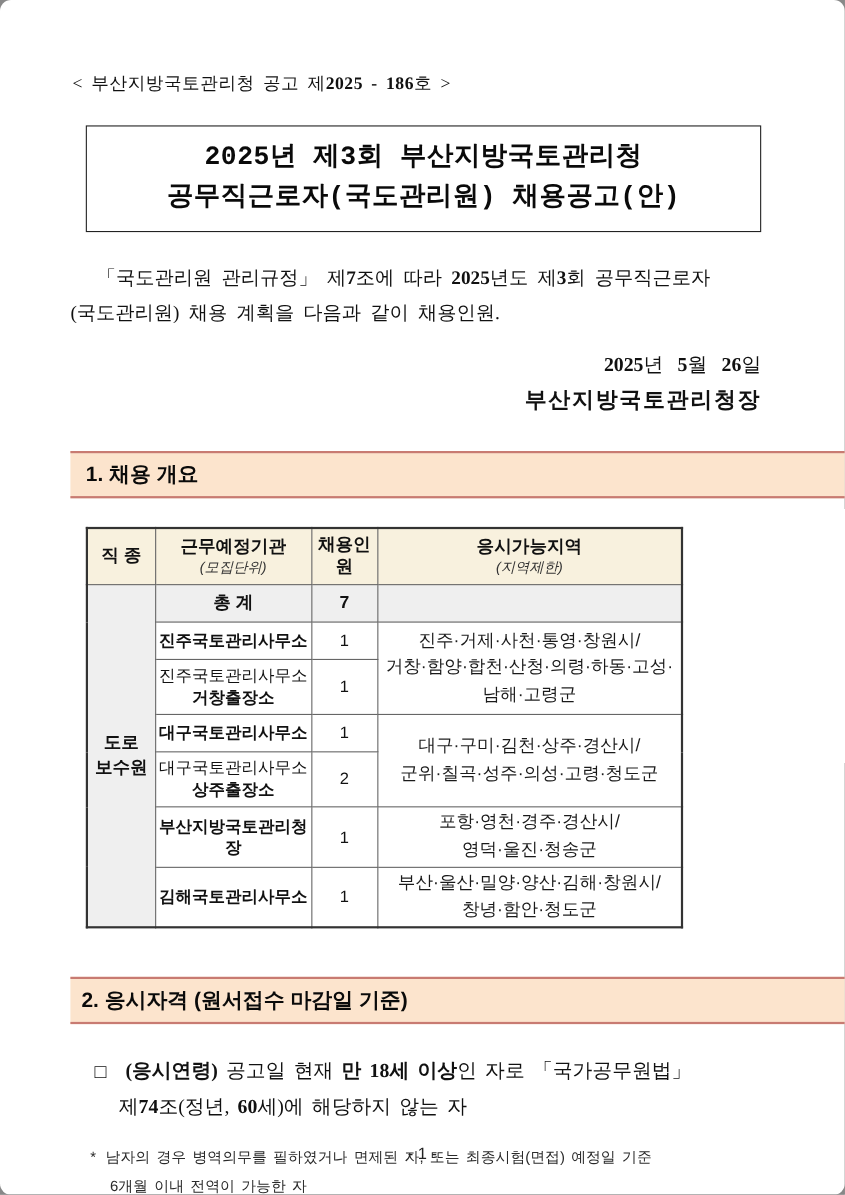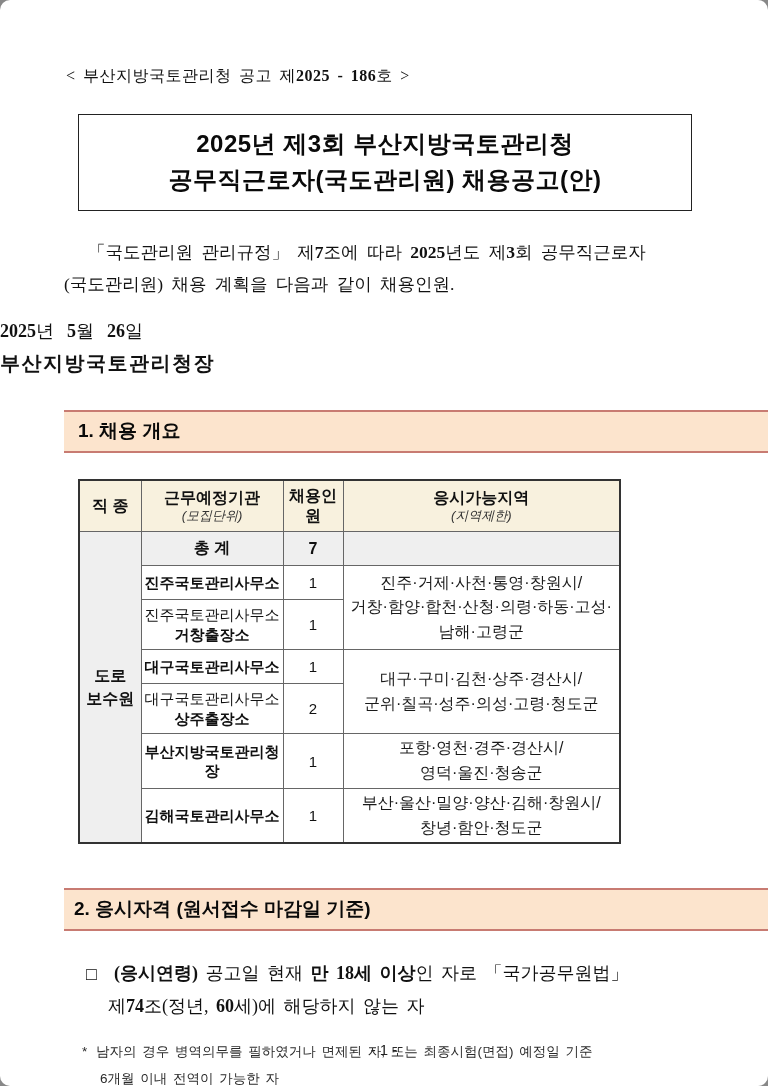--- a/index.html
+++ b/index.html
@@ -15,28 +15,28 @@
     margin:0 auto;overflow:hidden;
     font-family:"Liberation Serif","DejaVu Serif",serif;color:#111;border-radius:10px;
   }
   .seg-b{font-weight:bold;}
 
   .notice{margin:66px 0 0 66px;font-size:16px;letter-spacing:.5px;word-spacing:3px;}
 
   .title-box{
     margin:27px auto 0 78px;width:614px;border:1.5px solid #222;
     padding:11px 0 12px;text-align:center;
-    font-family:Liberation Sans, sans-serif;
+    font-family:Liberation Mono, monospace;
     font-weight:800;font-size:24px;line-height:36px;letter-spacing:.5px;color:#0a0a0a;
   }
 
   .intro{margin:25px 60px 0 64px;font-size:17.5px;line-height:1.85;word-spacing:4px;}
   .intro .l1{padding-left:24px;}
 
-  .date-block{margin-top:18px;text-align:left;padding-right:116px;}
+  .date-block{margin-top:18px;text-align:right;padding-right:76px;}
   .date-line{font-size:18px;white-space:pre-wrap;word-spacing:2px;}
   .signer-line{margin-top:7px;font-size:20px;font-weight:bold;letter-spacing:1.5px;}
 
   .section-bar{
     margin-left:64px;width:720px;background:var(--section-bg);
     border-top:2px solid var(--section-border);
     border-bottom:2px solid var(--section-border);
     padding:6px 0 7px 14px;
     font-family:"Liberation Sans","DejaVu Sans",sans-serif;
     font-weight:800;font-size:19px;color:#0a0a0a;

